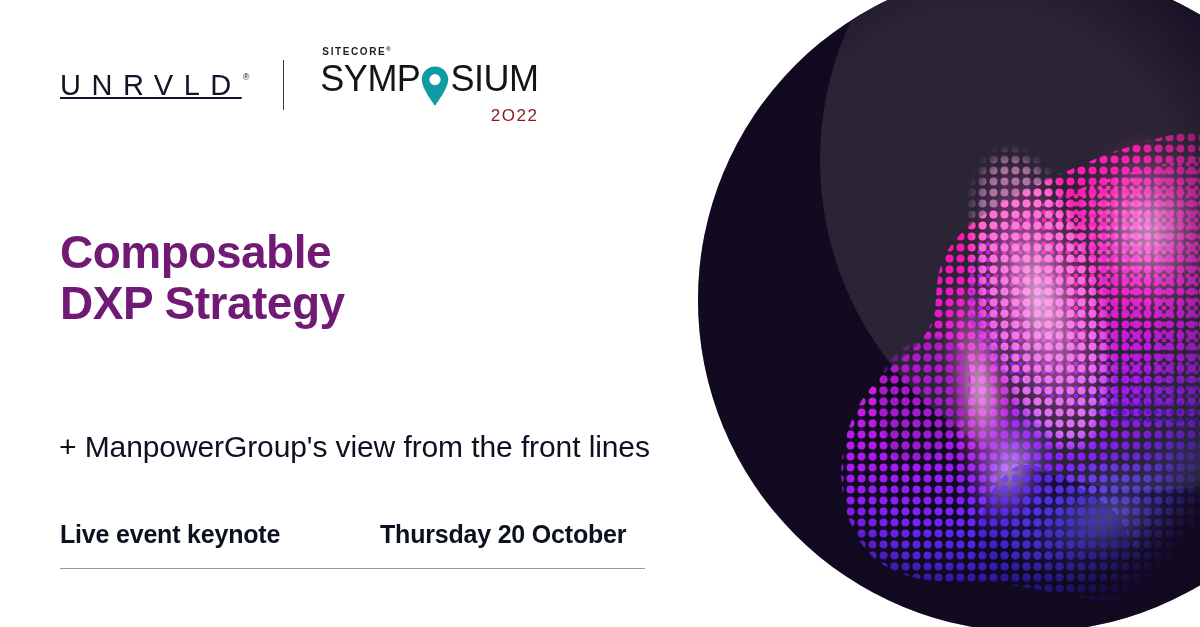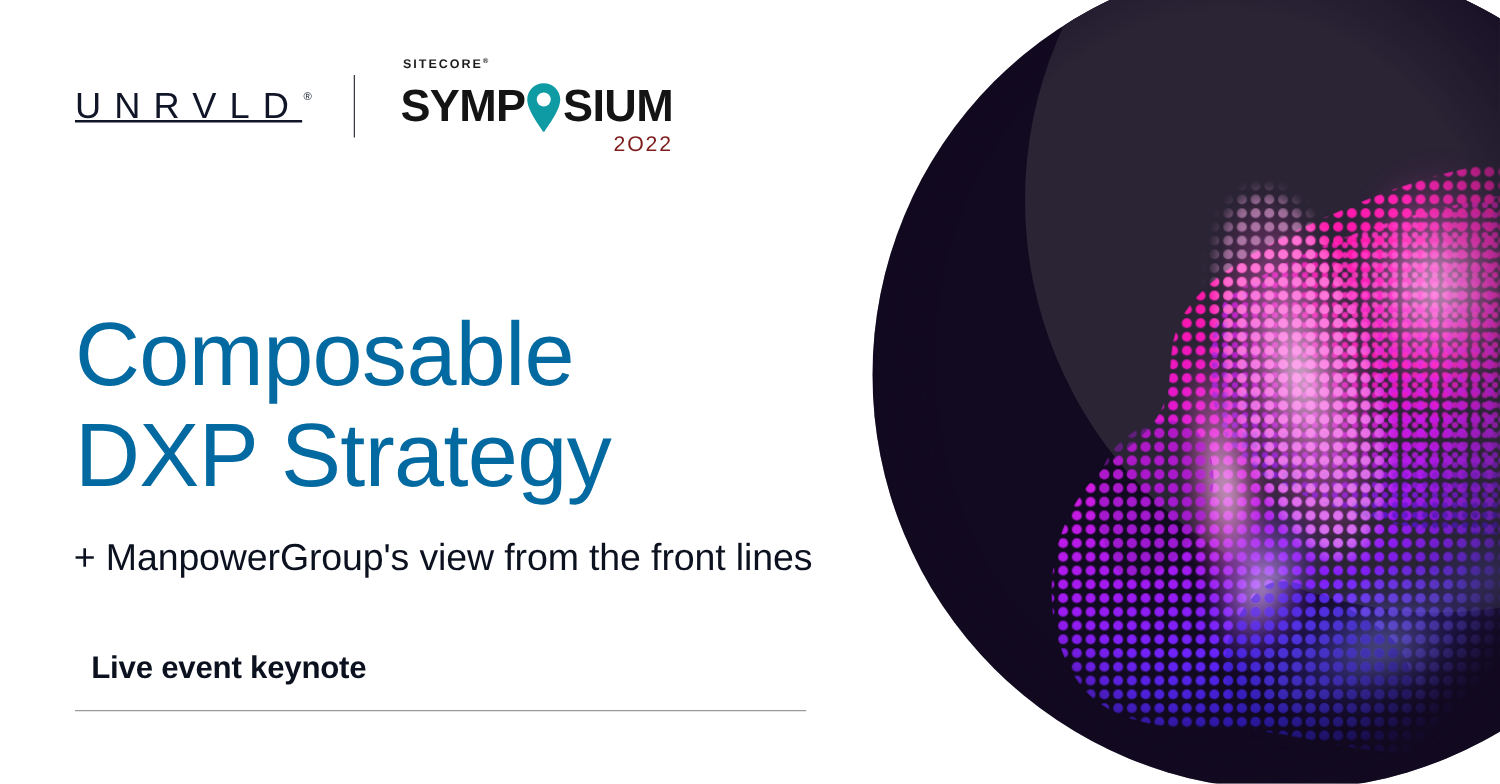--- a/index.html
+++ b/index.html
@@ -76,23 +76,23 @@
     font-weight: 700;
     letter-spacing: 1.6px;
     color: #1d1d1d;
     display: block;
     margin-bottom: 3px;
     margin-left: 2px;
   }
   .sitecore-mark sup { font-size: 6px; vertical-align: super; }
   .symposium-row {
     display: flex;
-    align-items: flex-end;
+    align-items: flex-start;
     font-size: 36px;
-    font-weight: 700;
+    font-weight: 400;
     letter-spacing: -0.5px;
     color: #141414;
     line-height: 1;
   }
   .sym-pin {
     display: inline-block;
     width: 30px;
     height: 42px;
     position: relative;
     margin: 0 0px;
@@ -108,25 +108,25 @@
     color: #7f1d1d;
     margin-top: 4px;
   }
 
   
   .headline {
     position: absolute;
     left: 60px;
     top: 196px;
     width: 620px;
-    font-size: 72px;
-    font-weight: 400;
+    font-size: 46px;
+    font-weight: 700;
     line-height: 1.115;
     letter-spacing: -0.5px;
-    color: #0369a1;
+    color: #701a75;
     white-space: pre-line;
   }
   .subhead {
     position: absolute;
     left: 59px;
     top: 400px;
     font-size: 30px;
     font-weight: 400;
     letter-spacing: -0.1px;
     color: #0c1120;
@@ -140,21 +140,21 @@
     width: 585px;
   }
   .footer-row {
     display: flex;
     align-items: baseline;
     font-size: 25px;
     font-weight: 700;
     color: #0c1120;
     letter-spacing: -0.2px;
   }
-  .footer-left { width: 320px; margin-left: 13px; }
+  .footer-left { width: 320px; }
   .footer-right { }
   .footer-rule {
     margin-top: 19px;
     width: 585px;
     height: 1px;
     background: #9a9a9a;
   }
 </style>
 </head>
 <body>
@@ -334,17 +334,18 @@
     </div>
   </div>
 
   <h1 class="headline">Composable
 DXP Strategy</h1>
   <p class="subhead">+ ManpowerGroup's view from the front lines</p>
 
   <div class="footer">
     <div class="footer-row">
       <span class="footer-left">Live event keynote</span>
+      <span class="footer-right">Thursday 20 October</span>
     </div>
     <div class="footer-rule"></div>
   </div>
 
 </div>
 
 </body></html>

